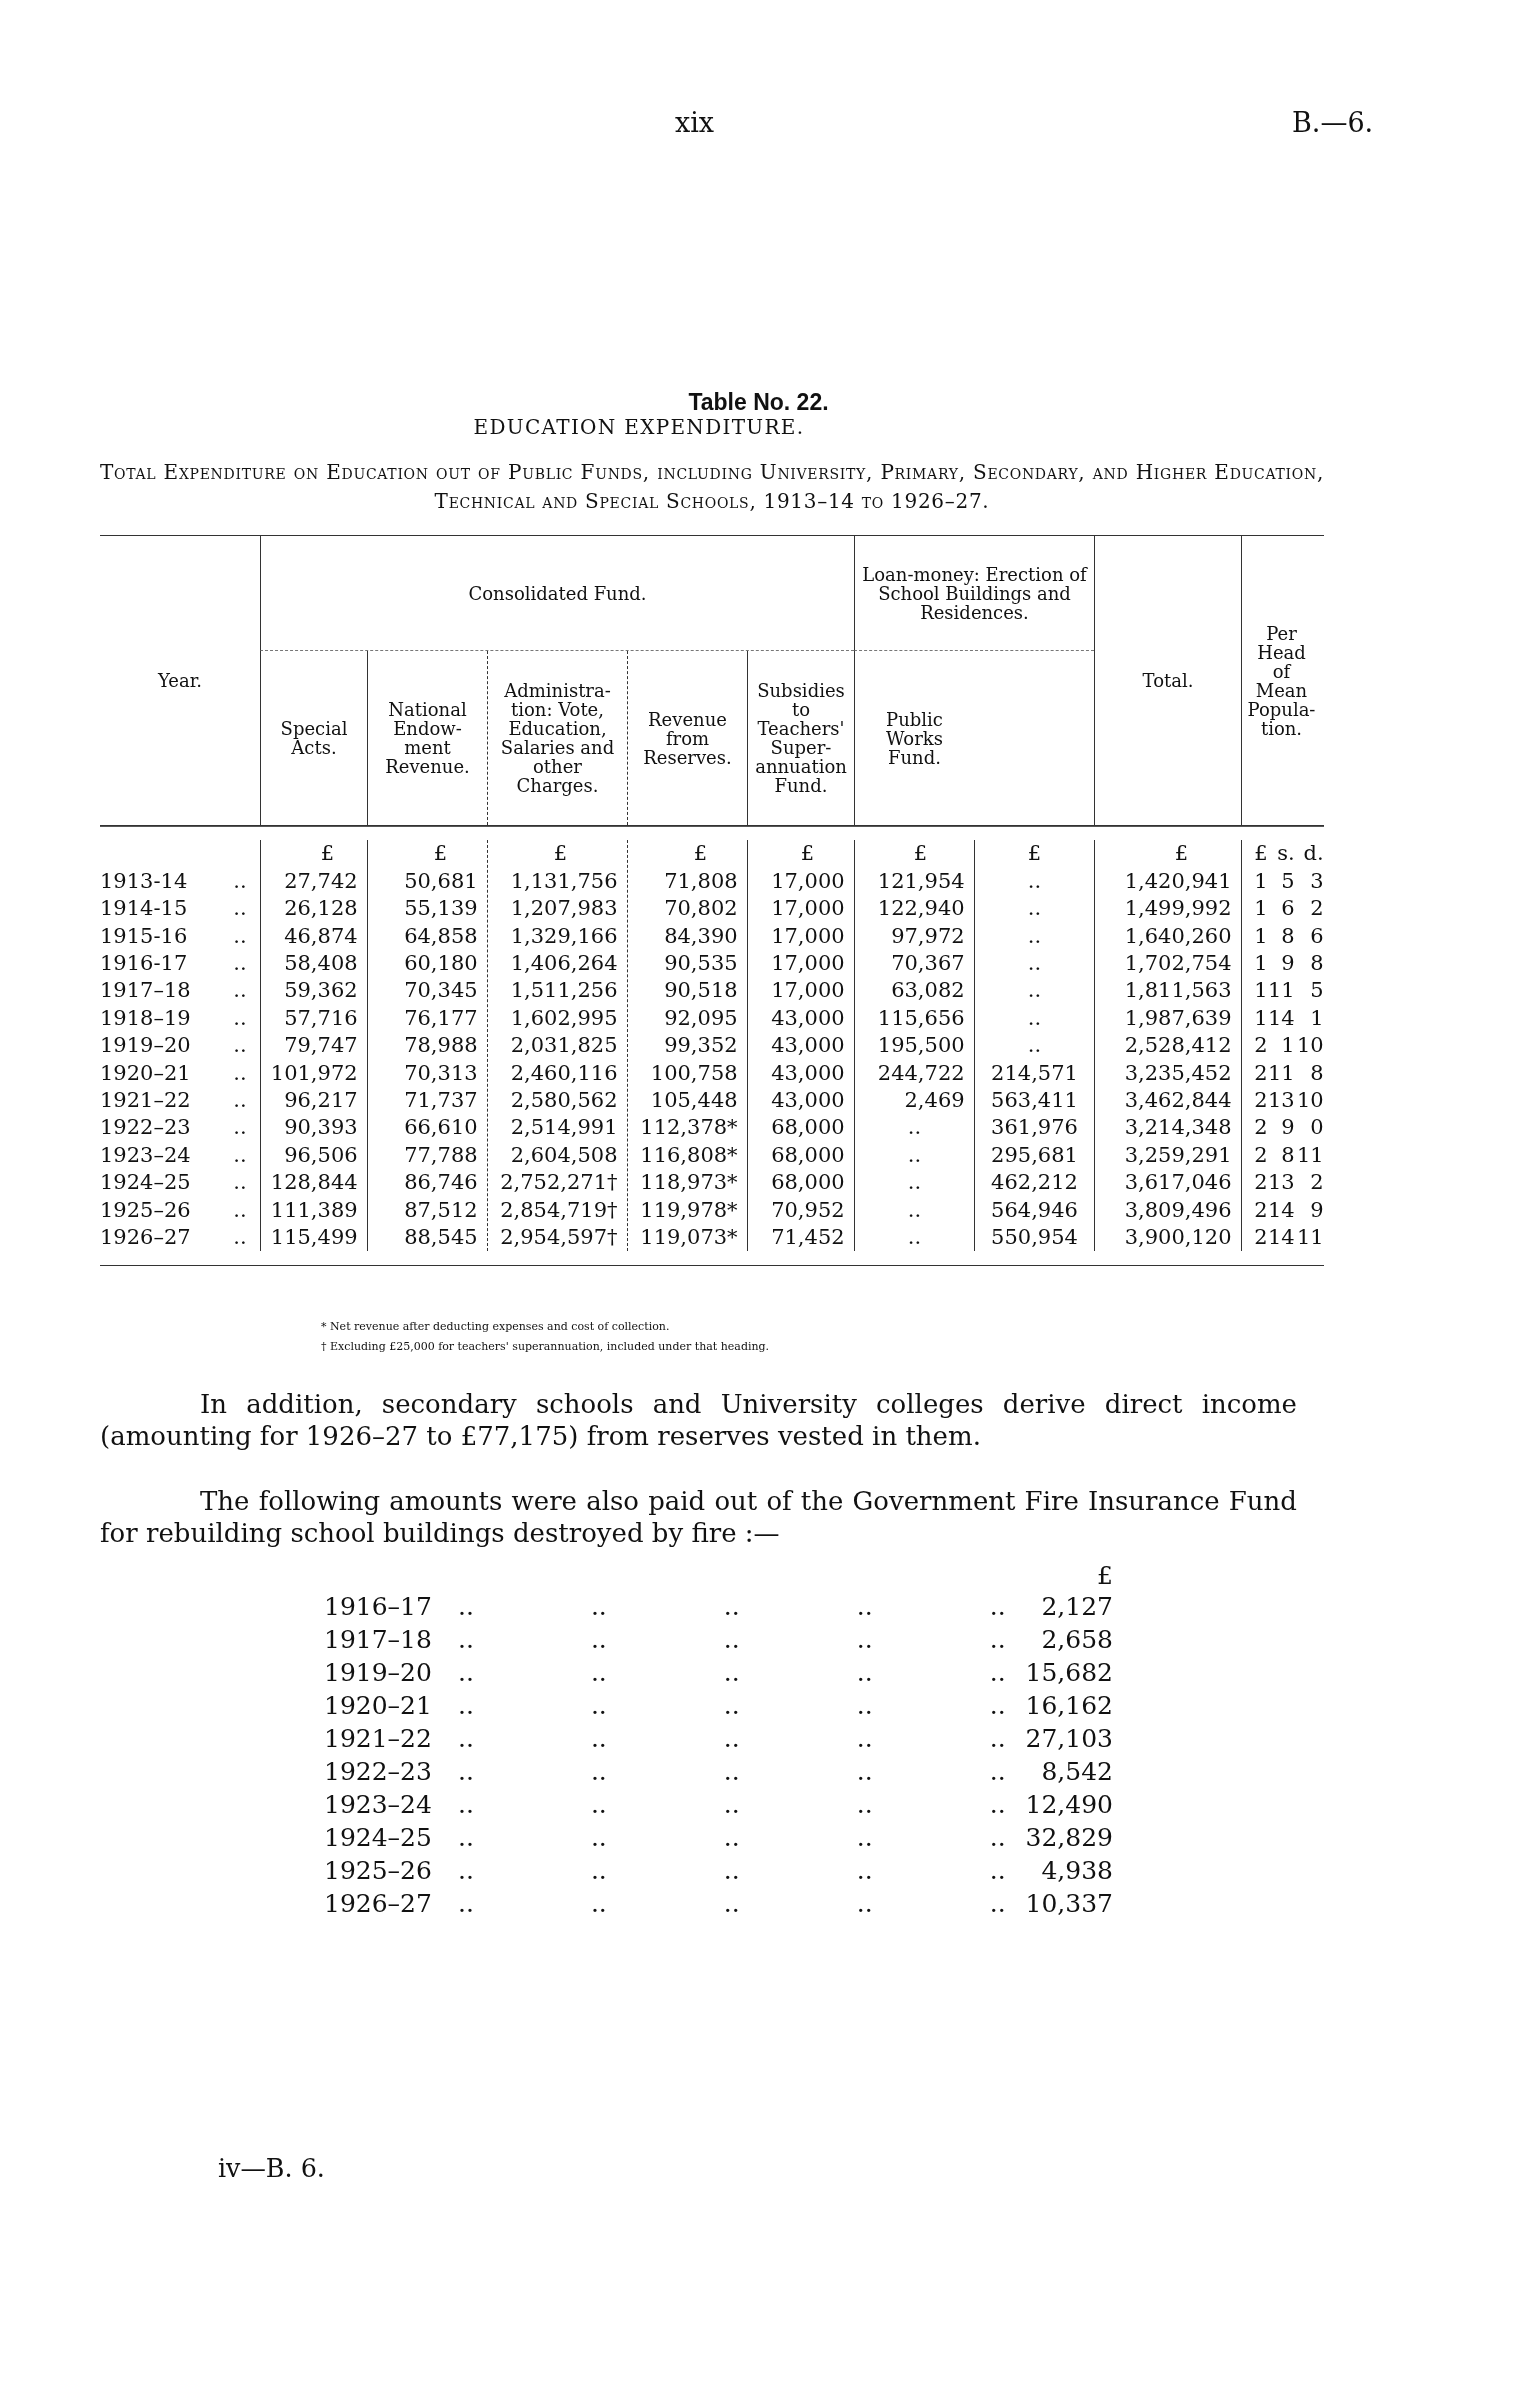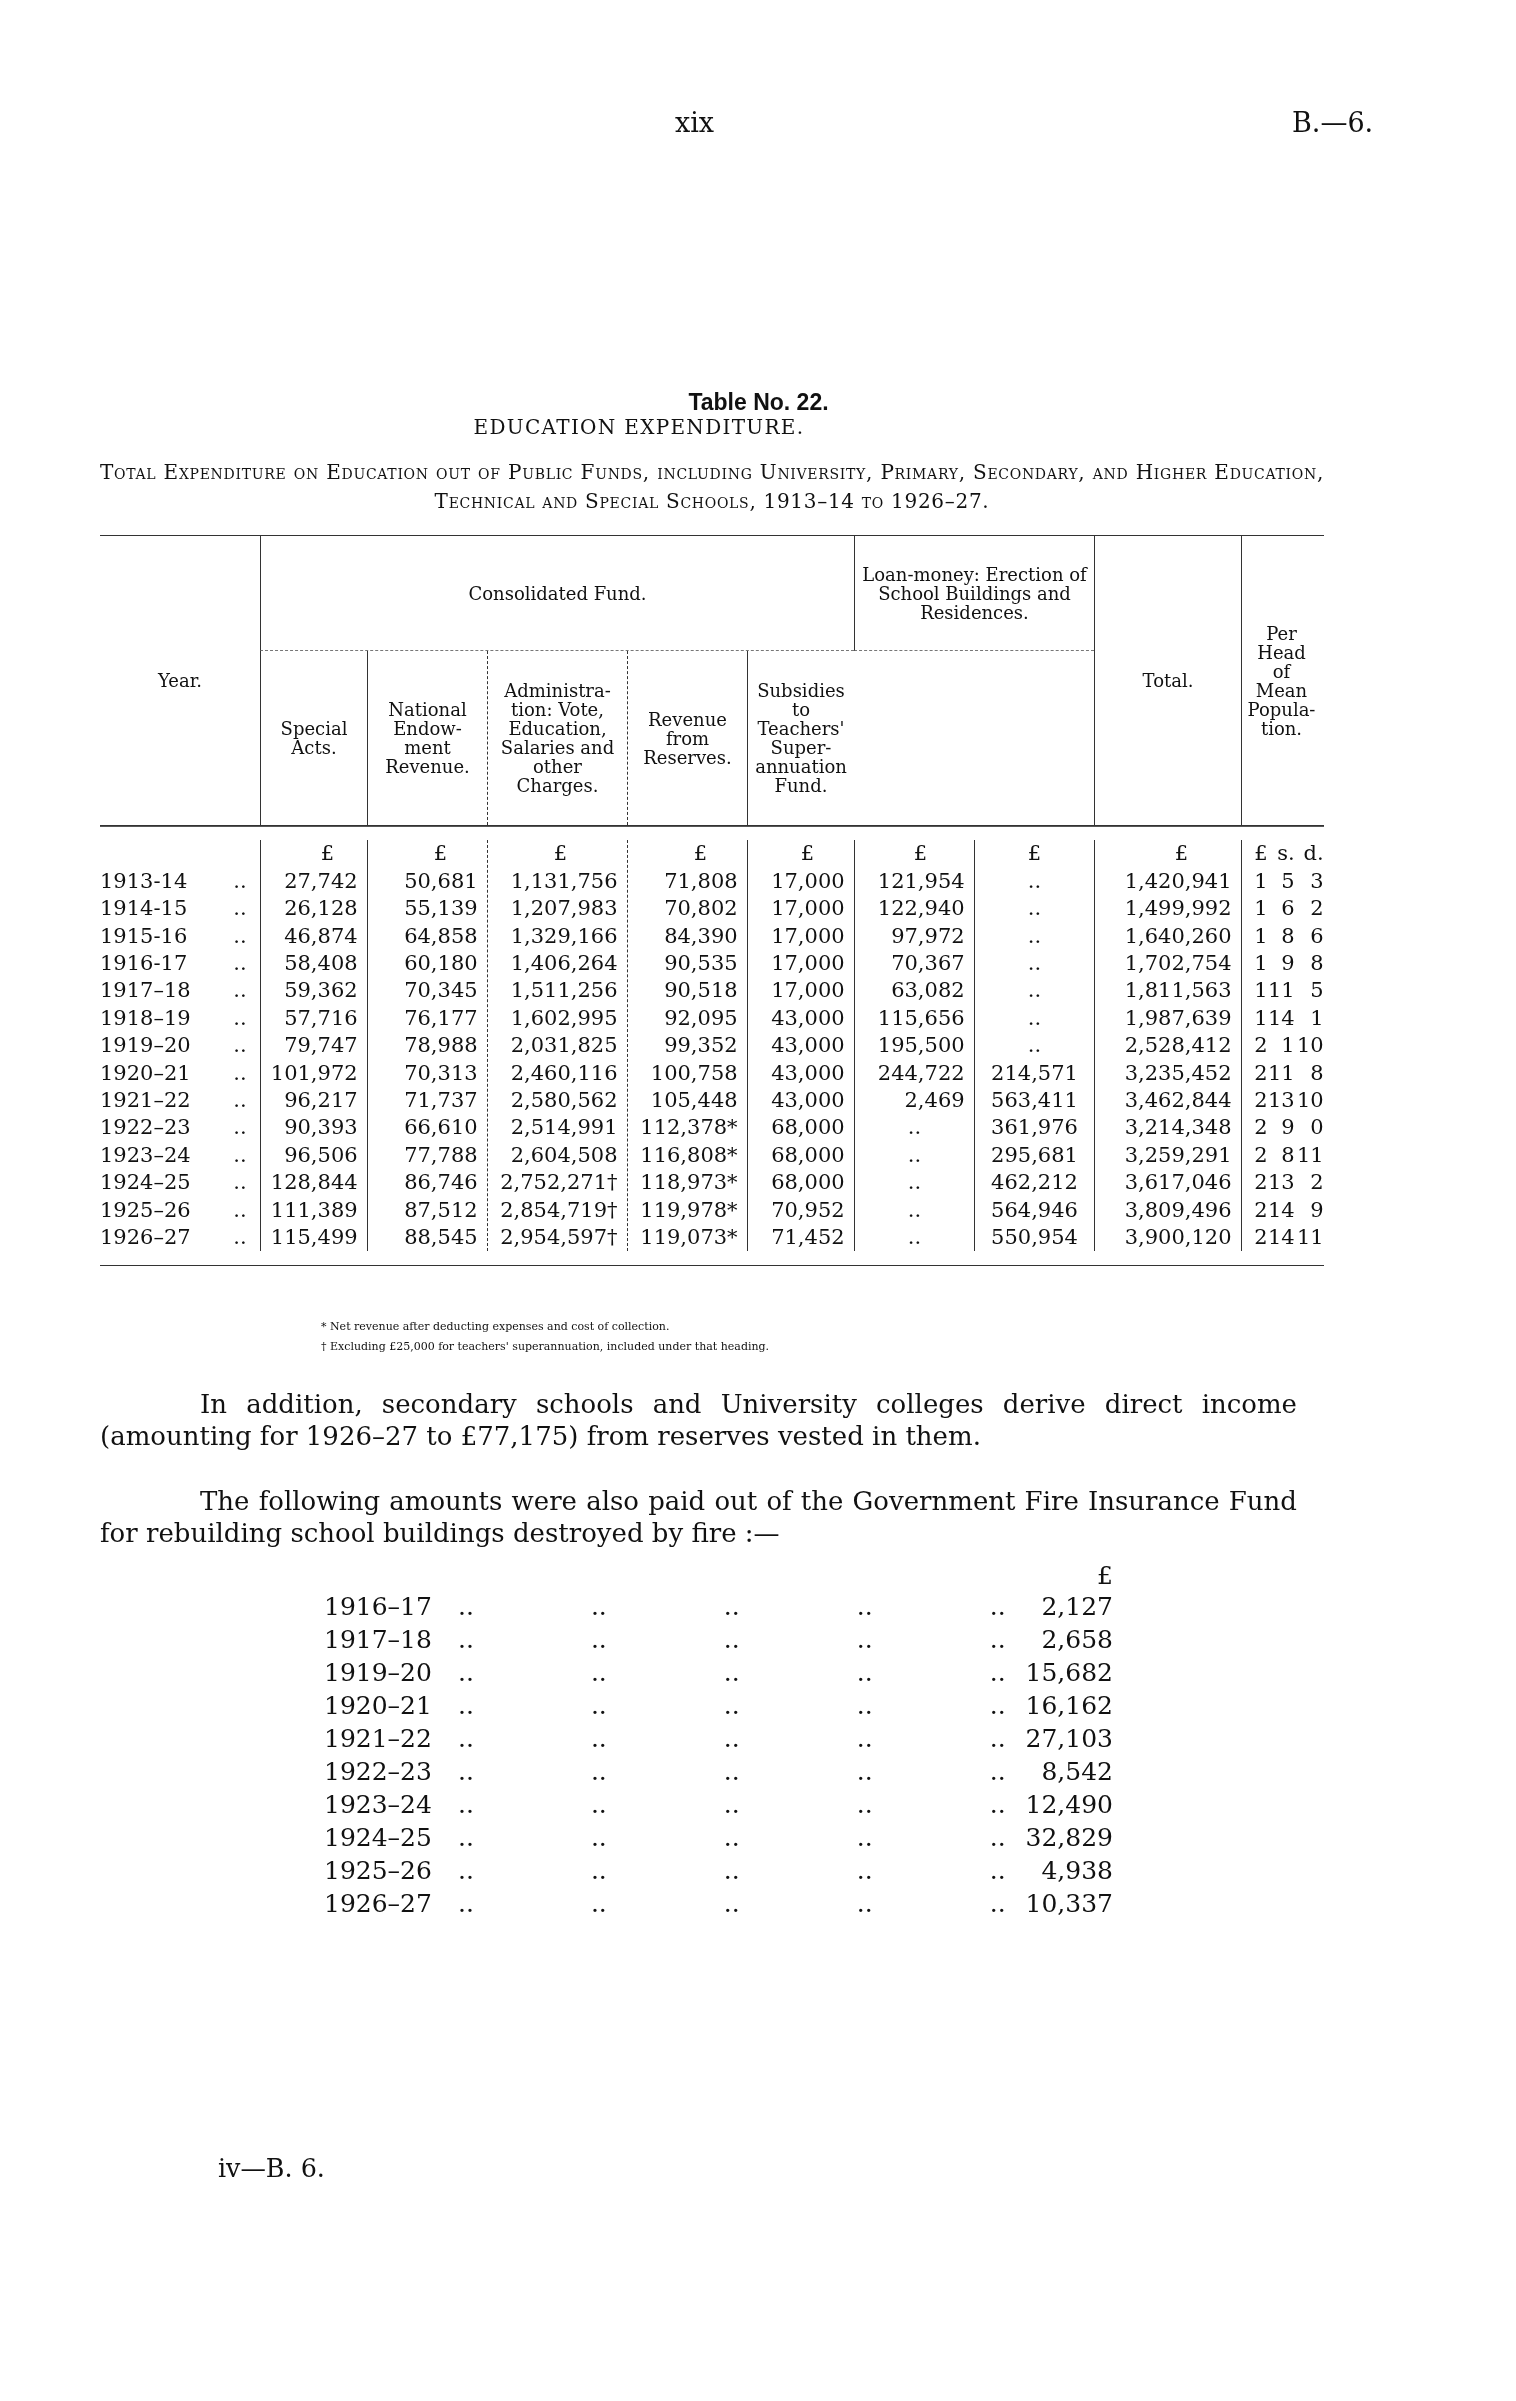--- a/index.html
+++ b/index.html
@@ -68,20 +68,21 @@
     <div class="hcell year-h" style="grid-column:1; grid-row:1 / span 2;">Year.</div>
     <div class="hcell hdr-top vline cons-h" style="grid-row:1;">Consolidated Fund.</div>
     <div class="hcell hdr-top vline loan-h" style="grid-row:1; padding:0 6.7px;">Loan-money: Erection of School Buildings and Residences.</div>
     <div class="hcell vline total-h">Total.</div>
     <div class="hcell vline perhead-h" style="padding:0 4px;">Per Head of Mean Popula-tion.</div>
     <div class="hcell hdr-bot vline" style="grid-column:2; grid-row:2;">Special Acts.</div>
     <div class="hcell hdr-bot vline" style="grid-column:3; grid-row:2; padding:0 4px;">National Endow-ment Revenue.</div>
     <div class="hcell hdr-bot vline" style="grid-column:4; grid-row:2; padding:0 4px; border-left-style:dashed;">Administra-tion: Vote, Education, Salaries and other Charges.</div>
     <div class="hcell hdr-bot vline" style="grid-column:5; grid-row:2; padding:0 6.7px; border-left-style:dashed;">Revenue from Reserves.</div>
     <div class="hcell hdr-bot vline" style="grid-column:6; grid-row:2; padding:0 2.7px;">Subsidies to Teachers' Super-annuation Fund.</div>
+    <div class="hcell hdr-bot vline" style="grid-column:7; grid-row:2; padding:0 13.4px;">Public Works Fund.</div>
   </div>
 
   <div class="body-grid" id="tbody">
     <div class="col">
       <div class="cell">&nbsp;</div>
     <div class="cell year">
           <span>1913-14</span>
           <span>..</span>
         </div>
         <div class="cell year">

